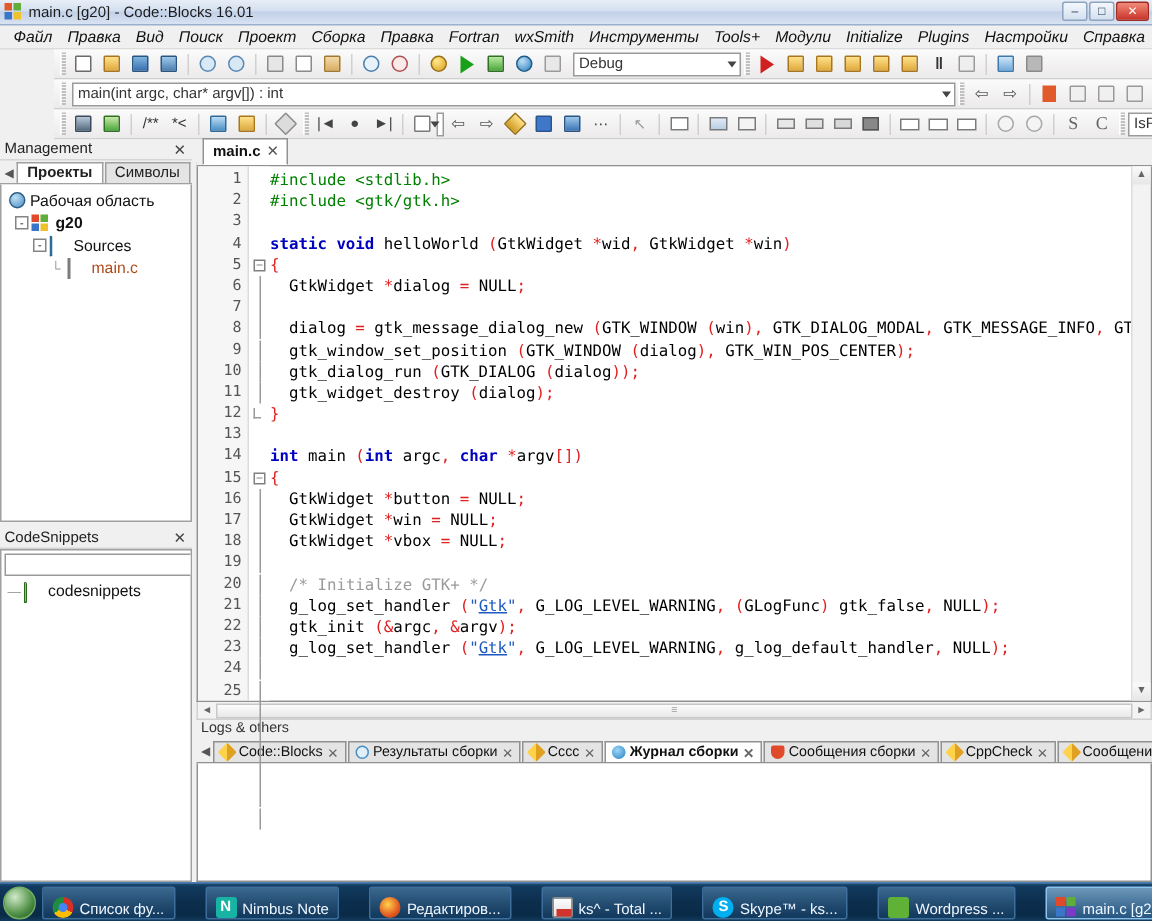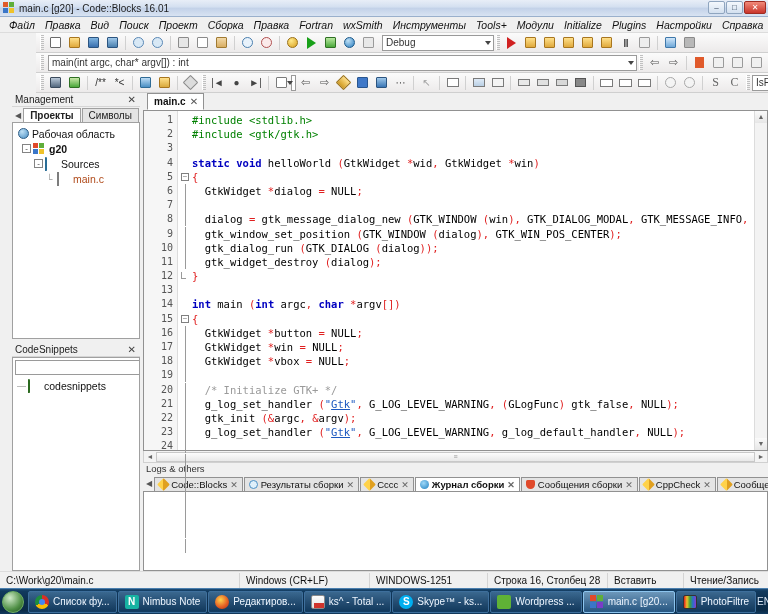--- a/index.html
+++ b/index.html
@@ -99,21 +99,21 @@
     position: absolute; right: 2px; top: 5px;
     width: 0; height: 0;
     border-left: 3px solid transparent; border-right: 3px solid transparent;
     border-top: 4px solid #444;
   }
 
   
   .main { flex: 1; display: flex; min-height: 0; background: #f0f0f0; }
 
   
-  .leftcol { width: 128px; display: flex; flex-direction: column; flex: 0 0 auto; margin-left: 12px; }
+  .leftcol { width: 128px; display: flex; flex-direction: column; flex: 0 0 auto; }
   .panehdr {
     height: 14px; background: #f0f0f0; display: flex; align-items: center;
     font-size: 10px; color: #222; padding-left: 3px; position: relative;
     border-bottom: 1px solid #d5d5d5;
   }
   .panehdr .x {
     position: absolute; right: 4px; top: 1px; font-size: 10px; color: #444;
   }
   .tabstrip {
     height: 16px; background: #f0f0f0; display: flex; align-items: flex-end;
@@ -230,22 +230,22 @@
     background: linear-gradient(to bottom, #1f4e79 0%, #113a5e 8%, #0c2e4d 50%, #0a2b47 85%, #123a5e 100%);
     display: flex; align-items: center; padding-left: 2px;
     border-top: 1px solid #4a7fae;
   }
   .startorb {
     width: 22px; height: 22px; border-radius: 50%; flex: 0 0 auto; margin-right: 4px;
     background: radial-gradient(circle at 35% 30%, #cfeac8, #4f8f45 60%, #1d4d1c);
     border: 1px solid #6fae63;
   }
   .tkitem {
-    display: flex; align-items: center; gap: 4px; flex: 0 0 auto;
-    height: 22px; padding: 0 6px; margin-right: 1px;
+    display: flex; align-items: flex-end; gap: 4px; flex: 0 0 auto;
+    height: 22px; padding: 0 6px; margin-right: 20px;
     border: 1px solid #3e6f9c; border-radius: 2px;
     background: linear-gradient(to bottom, rgba(120,175,220,.40), rgba(30,80,130,.35));
     color: #eef6ff; font-size: 10px; white-space: nowrap;
   }
   .tkitem.active { background: linear-gradient(to bottom, rgba(170,215,250,.60), rgba(60,120,175,.55)); border-color:#8cc4ee;}
   .tkicon { width: 14px; height: 14px; flex: 0 0 auto; position: relative; border-radius: 2px; }
   .ic-chrome { border-radius: 50%; background: conic-gradient(#d93025 0 33%, #fbbc04 33% 66%, #1e8e3e 66% 100%); }
   .ic-chrome::after { content:""; position:absolute; left:4px; top:4px; width:6px; height:6px; border-radius:50%; background:#4285f4; }
   .ic-nimbus { background: #17b3a3; color: #fff; font-size: 10px; font-weight: bold; text-align: center; line-height: 14px; }
   .ic-firefox { border-radius: 50%; background: radial-gradient(circle at 40% 35%, #ffd24a, #e25822 60%, #9c3a10); }
@@ -740,29 +740,20 @@
             <span class="ltab">
               <span class="li li-pencil"></span>
               <span>Сообщения CppCheck</span>
             </span>
           </div>
         <div class="logbody"></div>
       </div>
     </div>
   </div>
 
-  <div class="statusbar">
-    <span class="scell" style="min-width:240px;">C:\Work\g20\main.c</span>
-    <span class="scell" style="min-width:130px;">Windows (CR+LF)</span>
-    <span class="scell" style="min-width:118px;">WINDOWS-1251</span>
-    <span class="scell" style="min-width:120px;">Строка 16, Столбец 28</span>
-    <span class="scell" style="min-width:76px;">Вставить</span>
-    <span class="scell" style="min-width:92px;">Чтение/Запись</span>
-
-  </div>
 </div>
 
 <div class="taskbar">
   <span class="startorb"></span>
 
   <span class="tkitem">
     <span class="tkicon ic-chrome"></span>
     <span>Список фу...</span>
   </span>
   <span class="tkitem">

